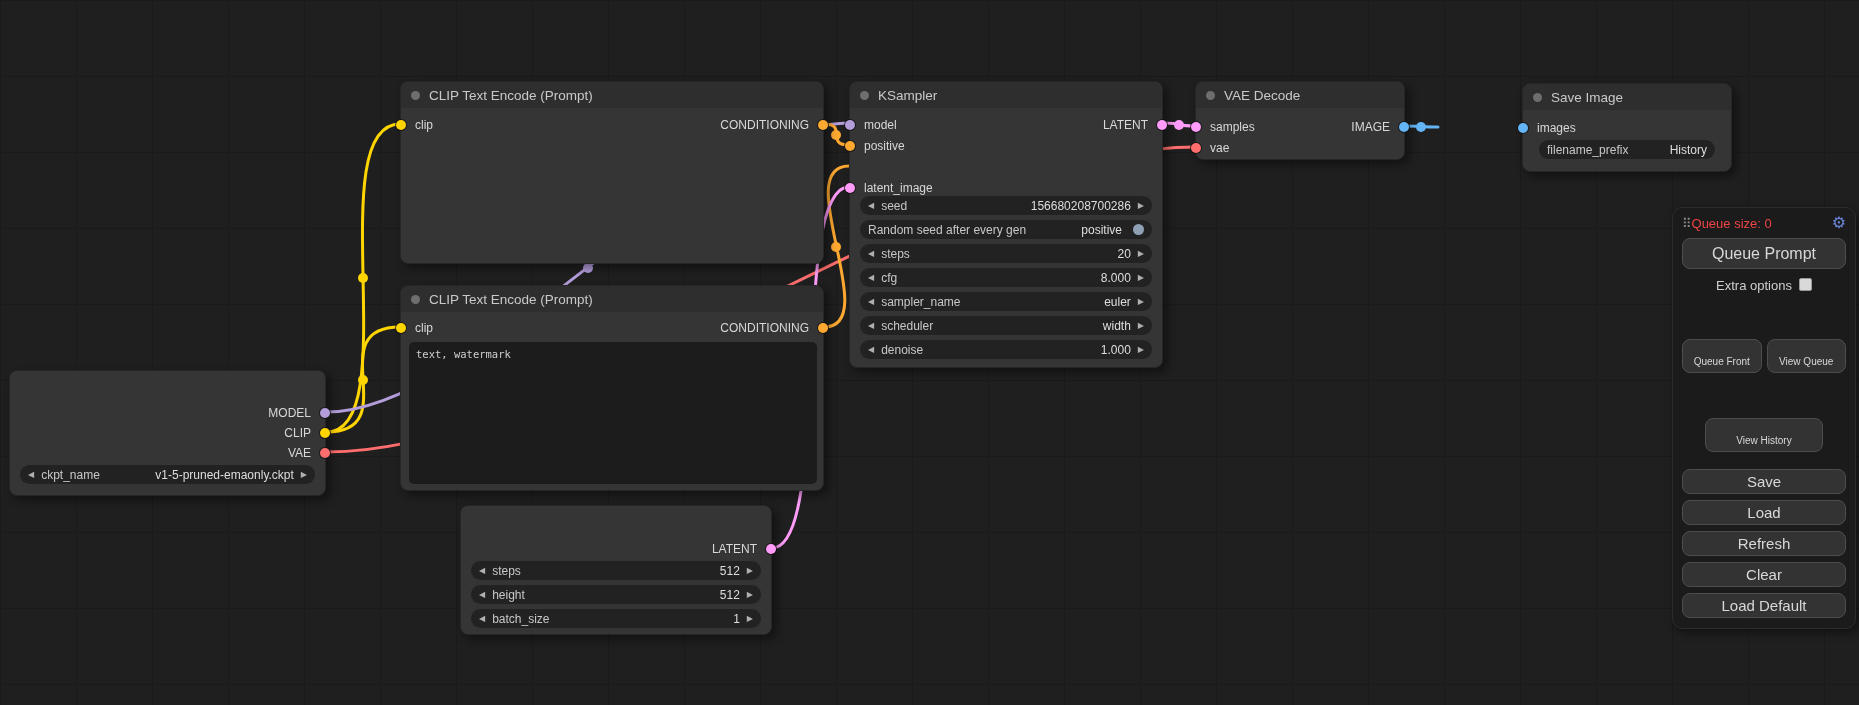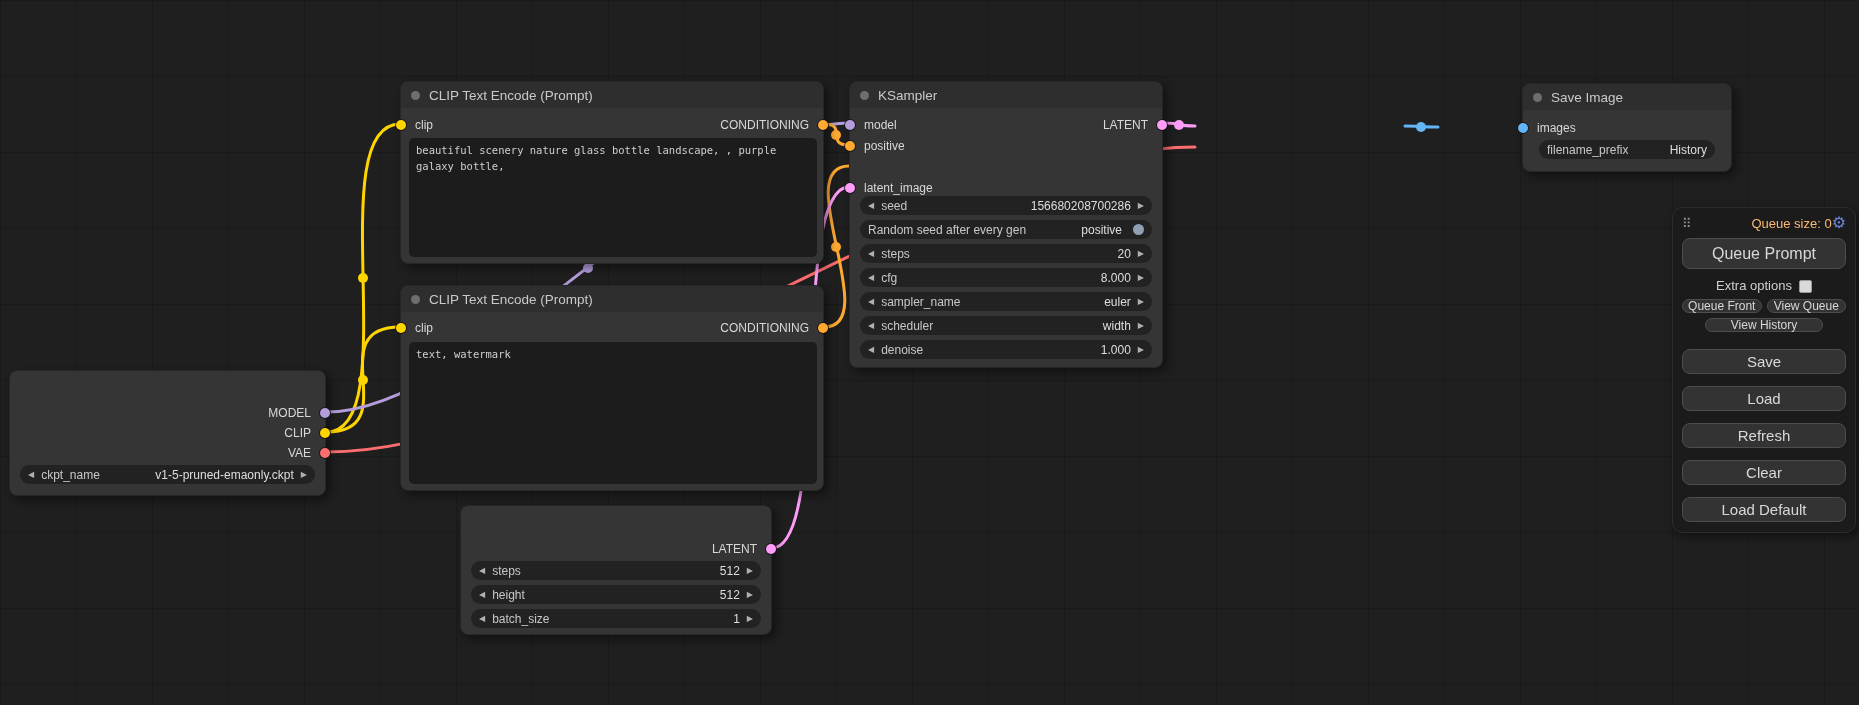--- a/index.html
+++ b/index.html
@@ -35,36 +35,36 @@
   .toggle-dot { width:11px; height:11px; border-radius:50%; flex:none; margin-left:4px; }
   .node-text { position:absolute; background:#1c1c1c; border-radius:5px; color:#cfcfcf;
     font-family:"DejaVu Sans Mono",monospace; font-size:10.5px; line-height:1.5;
     padding:5px 7px; overflow:hidden; white-space:pre-wrap; word-break:break-word; }
 
   #queue-panel { position:absolute; z-index:3; left:1672px; top:207px; width:184px;
     background:#1b1b1b; border:1px solid #2c2c2c; border-radius:10px;
     box-shadow:3px 3px 10px rgba(0,0,0,.5); padding:7px 9px 10px; color:#cfcfcf; }
   .qp-header { display:flex; align-items:center; margin-bottom:7px; }
   .drag-handle { color:#8a8a8a; font-size:13px; cursor:grab; }
-  .queue-size { flex:1; text-align:right; font-size:13px; color:#fdba74; }
+  .queue-size { flex:1; text-align:left; font-size:13px; color:#ef4444; }
   .gear { font-size:16px; cursor:pointer; line-height:1; }
   button { display:block; background:#333; border:1px solid #4d4d4d; color:#d8d8d8;
     border-radius:8px; cursor:pointer; font-family:"Liberation Sans",sans-serif; }
   .qp-big { width:100%; height:31px; font-size:16px; margin-bottom:9px; }
-  .qp-extra { display:flex; align-items:flex-end; justify-content:center; gap:7px;
+  .qp-extra { display:flex; align-items:flex-start; justify-content:center; gap:7px;
     font-size:13px; margin-bottom:6px; }
   .checkbox { width:13px; height:13px; background:#d9d9d9; border-radius:2px;
     border:1px solid #9a9a9a; cursor:pointer; }
   .qp-row { display:flex; gap:5px; margin-bottom:5px; }
   .qp-row.center { justify-content:center; }
-  .qp-small { flex:1; height:14px; font-size:12px; padding:0 4px; border-radius:8px;
-    line-height:11px; }
+  .qp-small { flex:1; height:14px; font-size:10px; padding:16px 4px; border-radius:8px;
+    line-height:11px;margin-top:40px; }
   .qp-small.vh { flex:0 0 72%; }
   .qp-gap { height:12px; }
-  .qp-btn { width:100%; height:25px; font-size:15px; margin-bottom:12px; }
+  .qp-btn { width:100%; height:25px; font-size:15px; margin-bottom:6px; }
 </style>
 </head>
 <body>
 
 <div id="canvas">
 
   <svg id="wires" width="1859" height="705" viewBox="0 0 1859 705">
     <path d="M 326.5 432 C 406 432, 320 124, 400 124" stroke="#FFD500"></path>
     <path d="M 326.5 432 C 406 432, 320 327, 400 327" stroke="#FFD500"></path>
     <path d="M 326.5 412 C 476 412, 699 123, 849 123" stroke="#B39DDB"></path>
@@ -110,21 +110,20 @@
     <div class="node-title">
       <span class="title-dot"></span>
       <span>CLIP Text Encode (Prompt)</span>
     </div>
     <div class="slot-row" style="top:33px">
       <span class="port in" style="background: rgb(255, 213, 0);"></span>
       <span class="in-label">clip</span>
       <span class="out-label">CONDITIONING</span>
       <span class="port out" style="background: rgb(255, 169, 49);"></span>
     </div>
-    <div class="node-text" style="left:8px;top:56px;width:408px;height:119px">beautiful scenery nature glass bottle landscape, , purple galaxy bottle,</div>
   </div>
 
   <div class="node" style="left:400px;top:285px;width:424px;height:206px">
     <div class="node-title">
       <span class="title-dot"></span>
       <span>CLIP Text Encode (Prompt)</span>
     </div>
     <div class="slot-row" style="top:32px">
       <span class="port in" style="background: rgb(255, 213, 0);"></span>
       <span class="in-label">clip</span>
@@ -214,20 +213,36 @@
       <span class="arrow">▶</span>
     </div>
     <div class="widget" style="left:10px;right:10px;top:258px">
       <span class="arrow">◀</span>
       <span class="w-name">denoise</span>
       <span class="w-value">1.000</span>
       <span class="arrow">▶</span>
     </div>
   </div>
 
+  <div class="node" style="left:1195px;top:81px;width:210px;height:79px">
+    <div class="node-title">
+      <span class="title-dot"></span>
+      <span>VAE Decode</span>
+    </div>
+    <div class="slot-row" style="top:35px">
+      <span class="port in" style="background: rgb(255, 156, 249);"></span>
+      <span class="in-label">samples</span>
+      <span class="out-label">IMAGE</span>
+      <span class="port out" style="background: rgb(100, 181, 246);"></span>
+    </div>
+    <div class="slot-row" style="top:56px">
+      <span class="port in" style="background: rgb(255, 110, 110);"></span>
+      <span class="in-label">vae</span>
+    </div>
+  </div>
 
   <div class="node" style="left:1522px;top:83px;width:210px;height:89px">
     <div class="node-title">
       <span class="title-dot"></span>
       <span>Save Image</span>
     </div>
     <div class="slot-row" style="top:34px">
       <span class="port in" style="background: rgb(100, 181, 246);"></span>
       <span class="in-label">images</span>
     </div>

